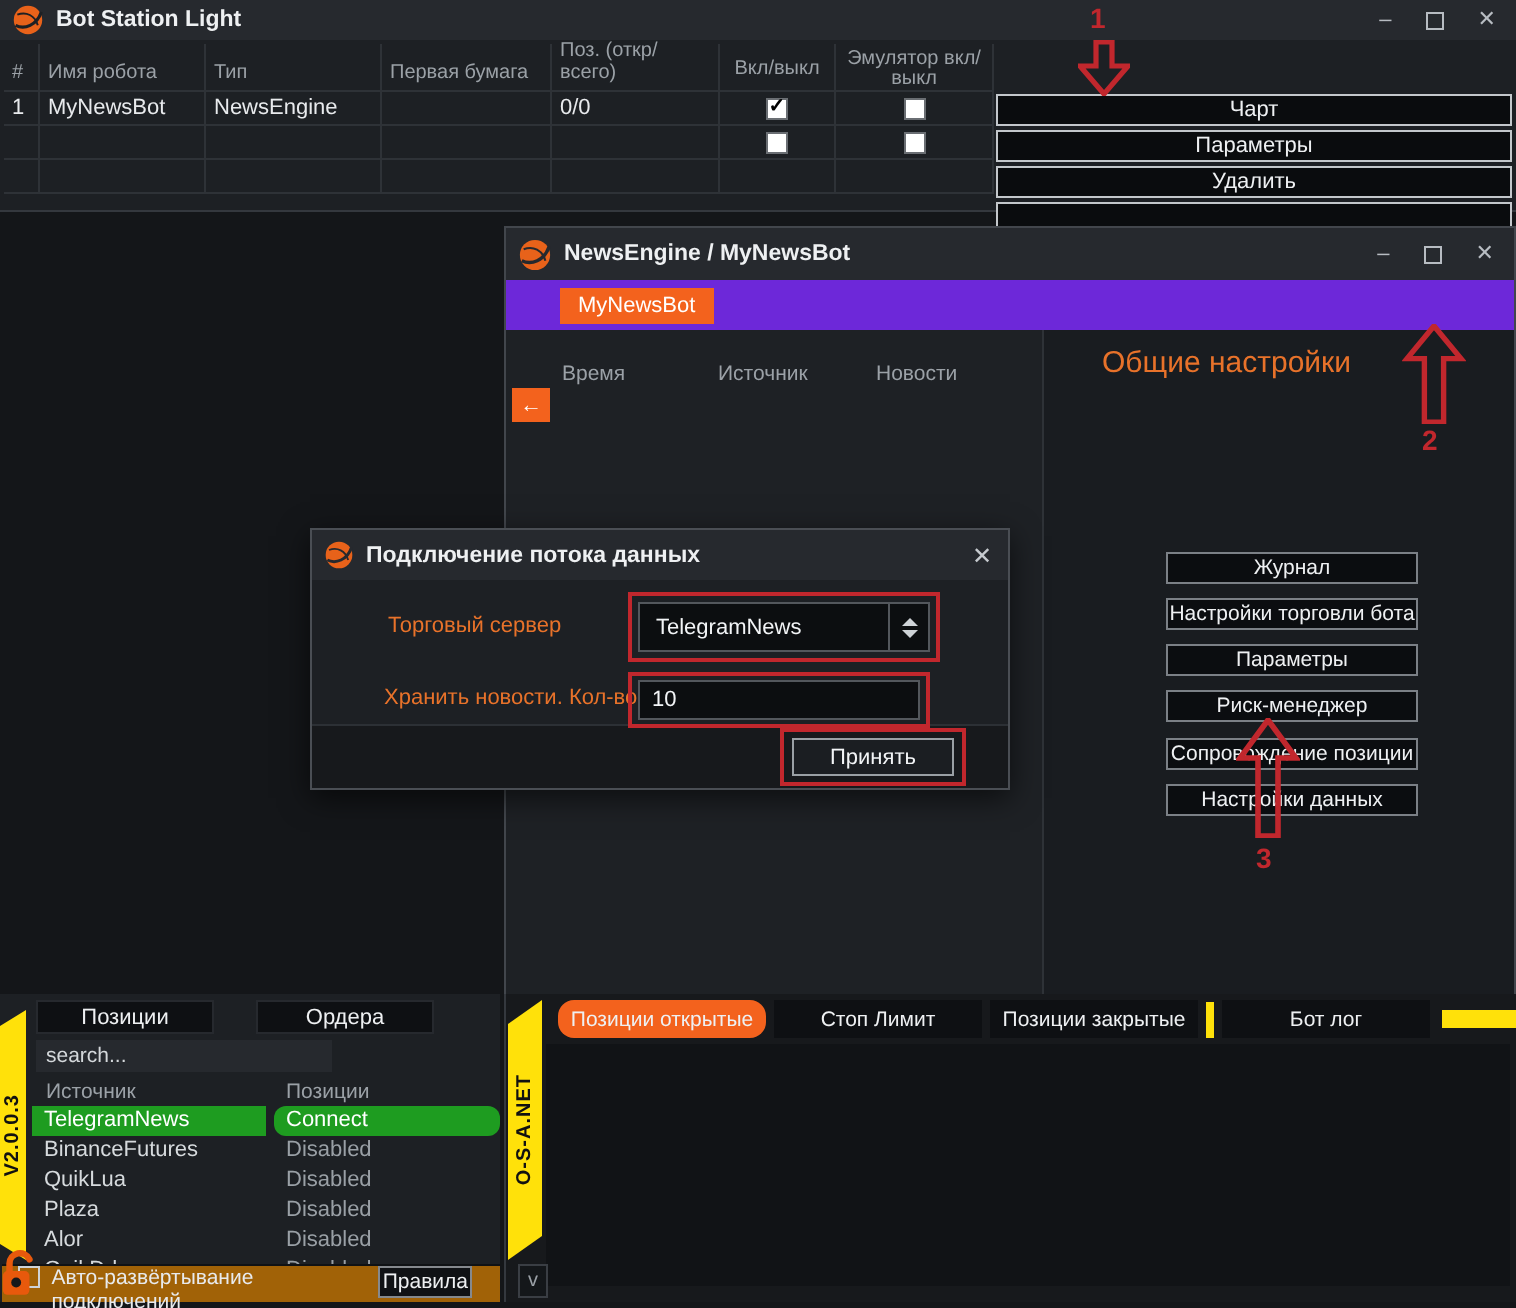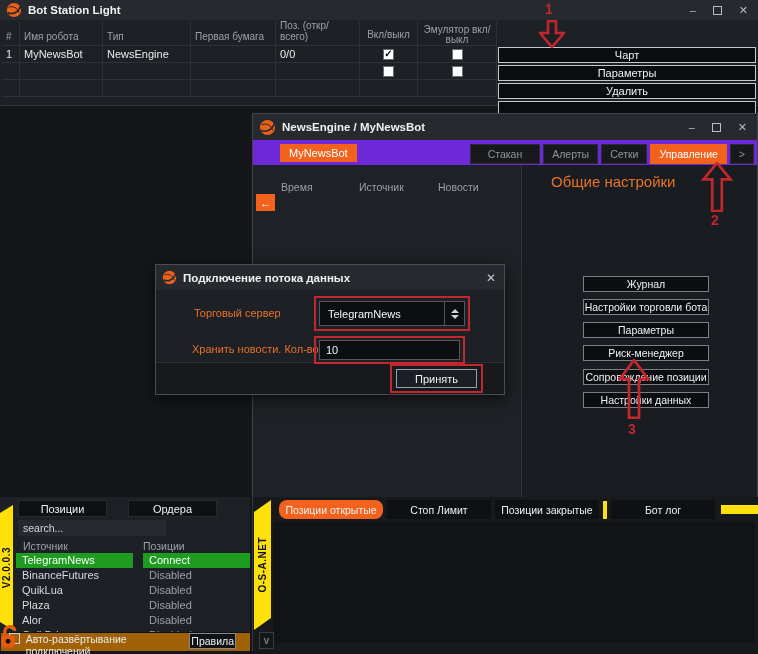--- a/index.html
+++ b/index.html
@@ -84,21 +84,21 @@
   .vtext { writing-mode:vertical-rl; transform:rotate(180deg); color:#111; font-weight:bold; font-size:10px; letter-spacing:.5px; }
   .bl-tab { position:absolute; top:3px; height:17px; width:89px; background:#0e1013; border:1px solid #26292e;
     color:#eef0f2; display:flex; align-items:center; justify-content:center; cursor:pointer; }
   .bl-search { position:absolute; left:18px; top:23px; width:148px; height:16px; background:#26292e; border:none;
     color:#d4d8db; font-size:10.5px; padding-left:5px; font-family:"Liberation Sans", sans-serif; }
   .bl-search::placeholder { color:#d4d8db; opacity:1; }
   .bl-head { position:absolute; color:#9ba1a7; font-size:10.5px; top:43px; }
   .conn-rows { position:absolute; left:16px; top:56px; width:234px; height:80px; overflow:hidden; }
   .conn-row { display:flex; height:15px; cursor:pointer; }
   .conn-row .c1 { width:117px; padding:1px 6px; color:#d6dadd; }
-  .conn-row .c2 { margin-left:10px; flex:1; padding:1px 6px; color:#9aa0a6; }
+  .conn-row .c2 { margin-left:4px; flex:1; padding:1px 6px; color:#9aa0a6;border-radius:6px; }
   .conn-row.green .c1, .conn-row.green .c2 { background:#1e9c20; color:#fff; }
   .bl-bottombar { position:absolute; left:1px; right:0; bottom:0; height:19px; background:#a16207;
     display:flex; align-items:flex-start; border-top:1px solid #101215; }
   .bl-check { width:11px; height:11px; border:1px solid #cfd3d7; background:transparent; margin:0 6px 0 8px; cursor:pointer; }
   .bl-autolabel { color:#e8eaed; font-size:10.5px; }
   .rules-btn { margin-left:auto; margin-right:14px; width:48px; height:16px; background:#101215; border:1px solid #85898e;
     color:#eef0f2; font-size:10.5px; display:flex; align-items:center; justify-content:center; cursor:pointer; }
 
   #bottom-right { left:252px; top:497px; width:506px; height:154px; background:#17191c; border-left:1px solid #34383e; }
   .ystrip-r { position:absolute; left:1px; top:3px; width:17px; height:130px; background:#ffe10a;
@@ -201,27 +201,20 @@
     <span class="win-title">NewsEngine / MyNewsBot</span>
     <div class="win-controls">
       <span>–</span>
       <span class="maxbox"></span>
       <span>✕</span>
     </div>
   </div>
 
   <div class="tabstrip">
     <div class="bot-tab">MyNewsBot</div>
-    <div class="right-tabs">
-      <div class="rtab wide">Стакан</div>
-      <div class="rtab">Алерты</div>
-      <div class="rtab">Сетки</div>
-      <div class="rtab active">Управление</div>
-      <div class="rtab">&gt;</div>
-    </div>
   </div>
 
   <div class="news-area">
     <div class="news-headers">
       <span style="left:28px">Время</span>
       <span style="left:106px">Источник</span>
       <span style="left:185px">Новости</span>
     </div>
     <div class="back-btn">←</div>
   </div>

